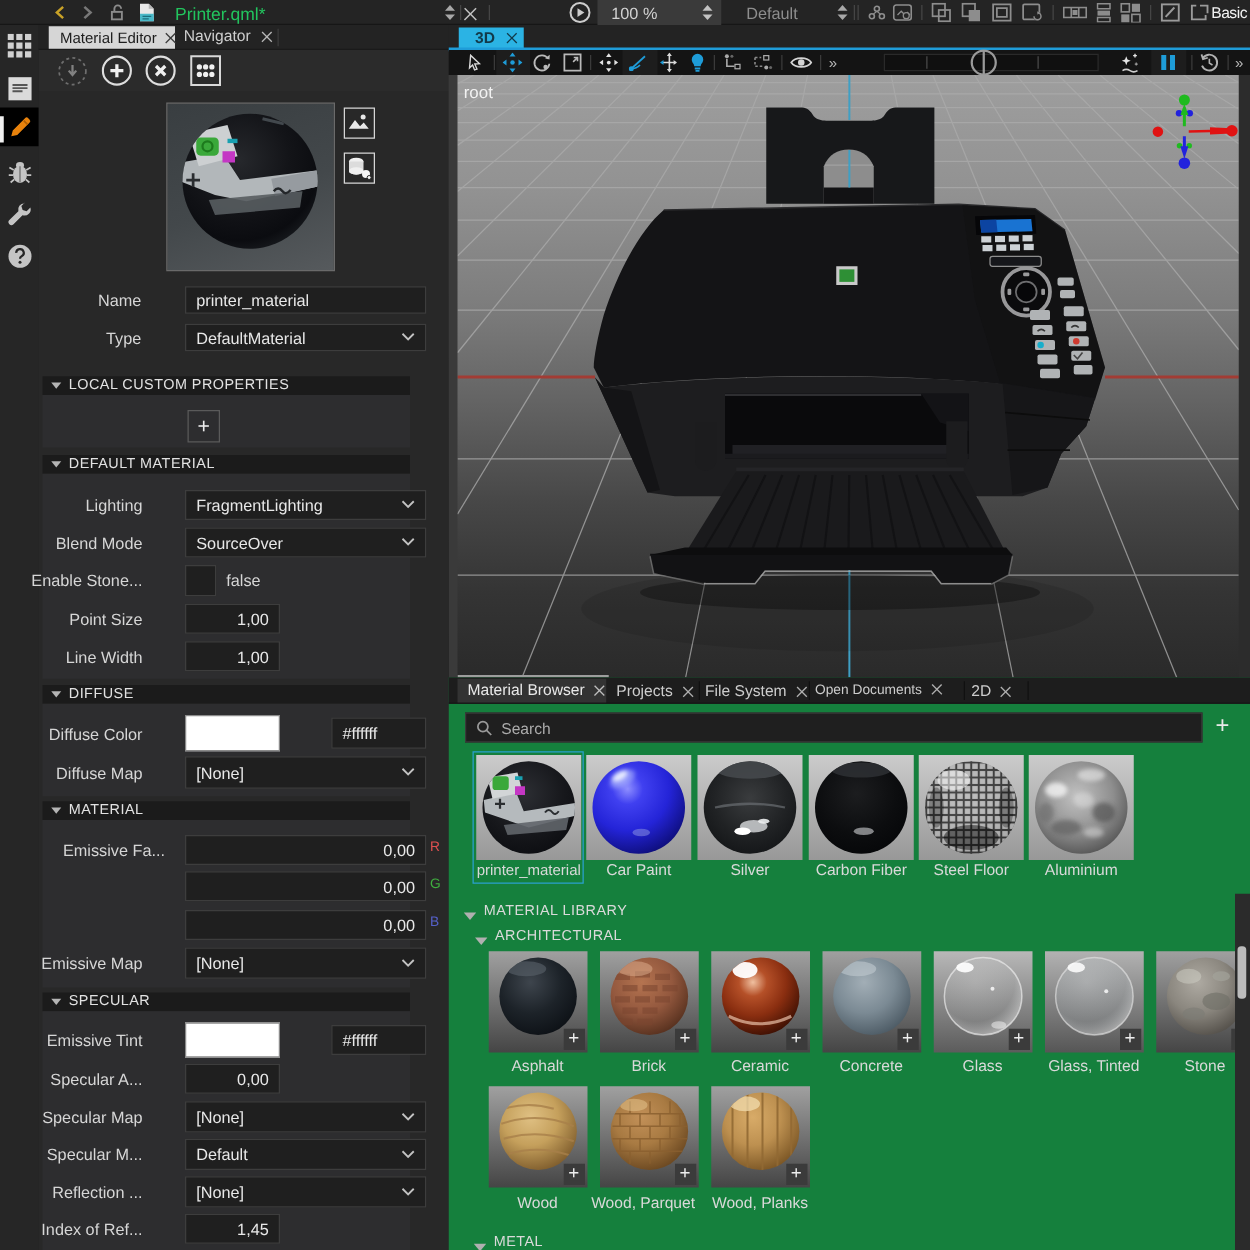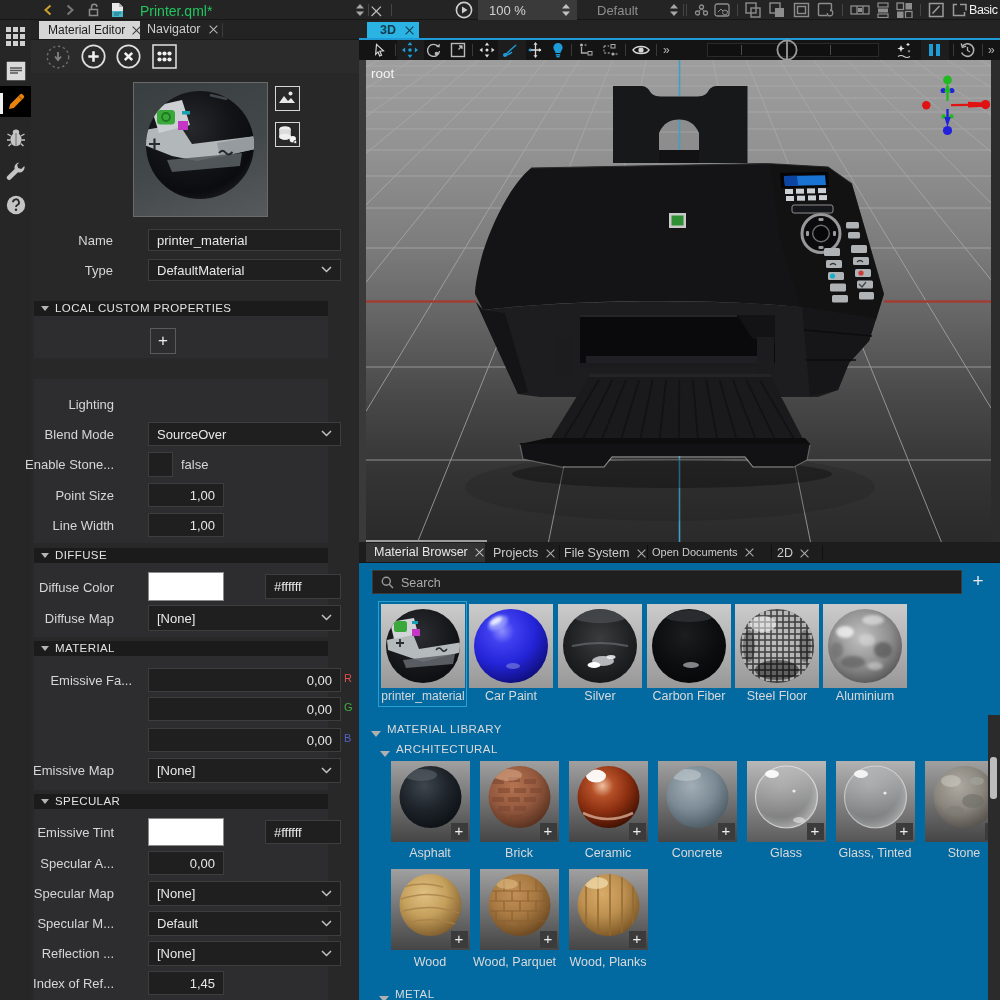--- a/index.html
+++ b/index.html
@@ -255,22 +255,26 @@
     <svg class="chev" viewBox="0 0 11 7">
           <path d="M1 1 L5.5 5.5 L10 1" stroke="#c2c2c2" stroke-width="1.5" fill="none"></path>
         </svg>
   </div>
 </div>
 
 <div class="hdr" style="left:34px;top:301px;width:294px">LOCAL CUSTOM PROPERTIES</div>
 <div class="sect" style="left:34px;top:316px;width:294px;height:42px"></div>
 <div class="a" style="left:150px;top:328px;width:26px;height:26px;border:1px solid #5a5a5a;color:#ededed;font-size:17px;text-align:center;line-height:24px">+</div>
 
+<div class="hdr" style="left:34px;top:364px;width:294px">DEFAULT MATERIAL</div>
 <div class="sect" style="left:34px;top:379px;width:294px;height:164px"></div>
 <div class="lbl" style="left:14px;top:397px;width:100px">Lighting</div>
+<div class="fld" style="left:148px;top:392px;width:193px;height:24px">FragmentLighting<svg class="chev" viewBox="0 0 11 7">
+        <path d="M1 1 L5.5 5.5 L10 1" stroke="#c2c2c2" stroke-width="1.5" fill="none"></path>
+      </svg></div>
 <div class="lbl" style="left:14px;top:427px;width:100px">Blend Mode</div>
 <div class="fld" style="left:148px;top:422px;width:193px;height:24px">SourceOver<svg class="chev" viewBox="0 0 11 7">
         <path d="M1 1 L5.5 5.5 L10 1" stroke="#c2c2c2" stroke-width="1.5" fill="none"></path>
       </svg></div>
 <div class="lbl" style="left:14px;top:457px;width:100px">Enable Stone...</div>
 <div class="fld" style="left:148px;top:452px;width:25px;height:25px"></div>
 <div class="a" style="left:181px;top:457px;font-size:13px;color:#d6d6d6">false</div>
 <div class="lbl" style="left:14px;top:488px;width:100px">Point Size</div>
 <div class="fld num" style="left:148px;top:483px;width:76px;height:24px">1,00</div>
 <div class="lbl" style="left:14px;top:518px;width:100px">Line Width</div>
@@ -581,21 +585,21 @@
         <circle cx="951.4" cy="116.5" r="2.2" fill="#1fba1f"></circle>
     <line x1="947.5" y1="109" x2="947.5" y2="119" stroke="#2222dd" stroke-width="2.4"></line>
     <path d="M944.3,117 L950.7,117 L947.5,127 Z" fill="#2222dd"></path>
     <circle cx="947.5" cy="130.5" r="4.6" fill="#2222dd"></circle>
   </g>
   <text x="371" y="78" font-family="Liberation Sans" font-size="13.5" fill="#f2f2f2">root</text>
   <rect x="359" y="60" width="7" height="482" fill="#3a3a3a"></rect>
   <rect x="991" y="60" width="9" height="482" fill="#2c2c2c"></rect>
 </svg>
 
-<div class="a" style="left:359px;top:542px;width:641px;height:458px;background:#0369a1">
+<div class="a" style="left:359px;top:542px;width:641px;height:458px;background:#15803d">
 
   <div class="a" style="left:0;top:0;width:641px;height:21px;background:#1d1d1d;border-bottom:1px solid #161616">
     <div class="a" style="left:7px;top:1px;width:119px;height:19px;background:#333333;color:#e8e8e8;font-size:12.5px;line-height:19px;padding-left:8px">Material Browser <span class="tabx" style="color:#c0c0c0;left:4px;top:1px"></span></div>
     <div class="a" style="left:134px;top:4px;font-size:12.5px;color:#cccccc">Projects <span class="tabx" style="color:#b0b0b0;left:4px;top:1px"></span></div>
     <div class="sep" style="left:200px;top:3px;height:15px;background:#101010"></div>
     <div class="a" style="left:205px;top:4px;font-size:12.5px;color:#cccccc">File System <span class="tabx" style="color:#b0b0b0;left:4px;top:1px"></span></div>
     <div class="sep" style="left:288px;top:3px;height:15px;background:#101010"></div>
     <div class="a" style="left:293px;top:4px;font-size:11px;color:#cccccc">Open Documents <span class="tabx" style="color:#b0b0b0;left:4px;top:1px"></span></div>
     <div class="sep" style="left:412px;top:3px;height:15px;background:#101010"></div>
     <div class="a" style="left:418px;top:4px;font-size:12.5px;color:#cccccc">2D <span class="tabx" style="color:#b0b0b0;left:4px;top:1px"></span></div>

